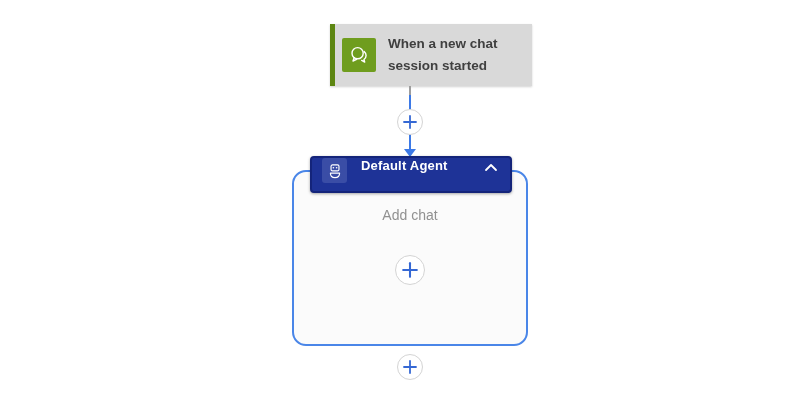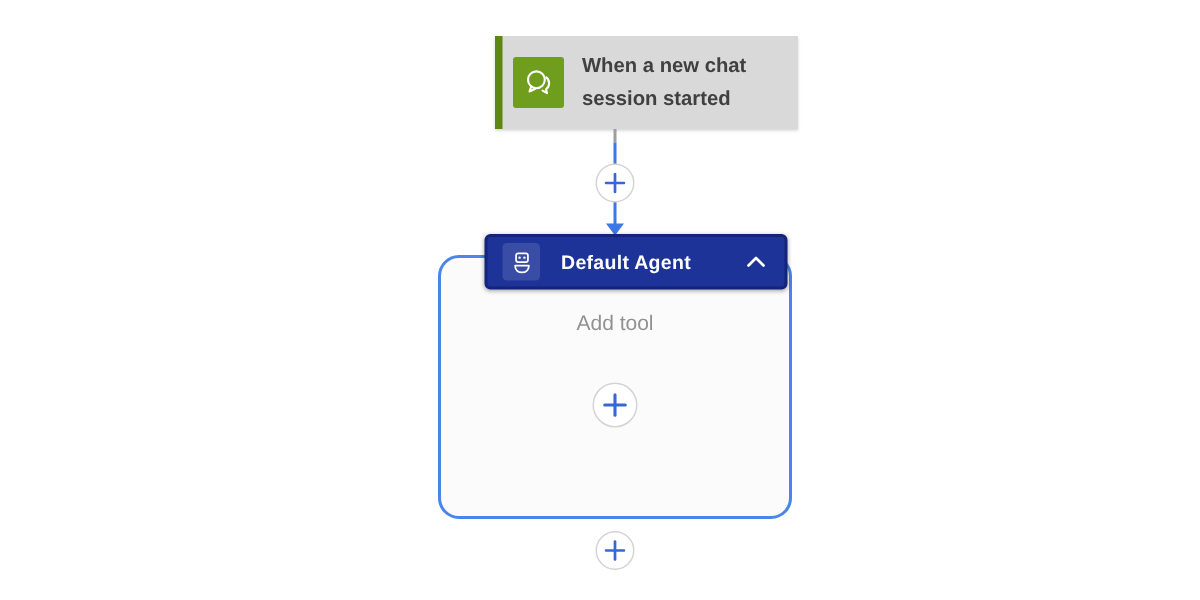--- a/index.html
+++ b/index.html
@@ -69,23 +69,23 @@
     text-align: center; font-size: 14px;
     color: var(--hint-text, #919191);
   }
 
   
   .agent-header {
     position: absolute; left: 310px; top: 156px; width: 202px; height: 37px;
     background: var(--agent-header-bg, #1e3397);
     border: 2px solid var(--agent-header-border, #14247a);
     border-radius: 4px;
-    display: flex; align-items: center; padding: 0 10px;
+    display: flex; align-items: flex-start; padding: 0 10px;
     box-shadow: 0 1px 3px rgba(0,0,0,0.35);
-    cursor: pointer; z-index: 2; margin-left: 13px;
+    cursor: pointer; z-index: 2;
   }
   .agent-icon {
     width: 25px; height: 25px; flex: 0 0 auto;
     background: var(--agent-icon-bg, #3a4da6); border-radius: 3px;
     display: flex; align-items: center; justify-content: center;
   }
   .agent-icon svg { stroke: #ffffff; fill: none; stroke-width: 1.3; stroke-linejoin: round; stroke-linecap: round; }
   .agent-label {
     margin-left: 14px; font-size: 13px; font-weight: 700;
     color: var(--agent-header-text, #ffffff); letter-spacing: 0.2px;
@@ -118,21 +118,21 @@
   <button class="plus-btn plus-top" aria-label="Insert a new action">
     <span>
       <svg width="14" height="14" viewBox="0 0 14 14">
           <line x1="7" y1="1" x2="7" y2="13"></line>
           <line x1="1" y1="7" x2="13" y2="7"></line>
         </svg>
     </span>
   </button>
 
   <div class="agent-container"></div>
-  <div class="add-tool-hint">Add tool</div>
+  <div class="add-tool-hint">Add chat</div>
 
   <button class="plus-btn plus-inner" aria-label="Add tool">
     <span>
       <svg width="16" height="16" viewBox="0 0 14 14">
           <line x1="7" y1="1" x2="7" y2="13"></line>
           <line x1="1" y1="7" x2="13" y2="7"></line>
         </svg>
     </span>
   </button>
 

